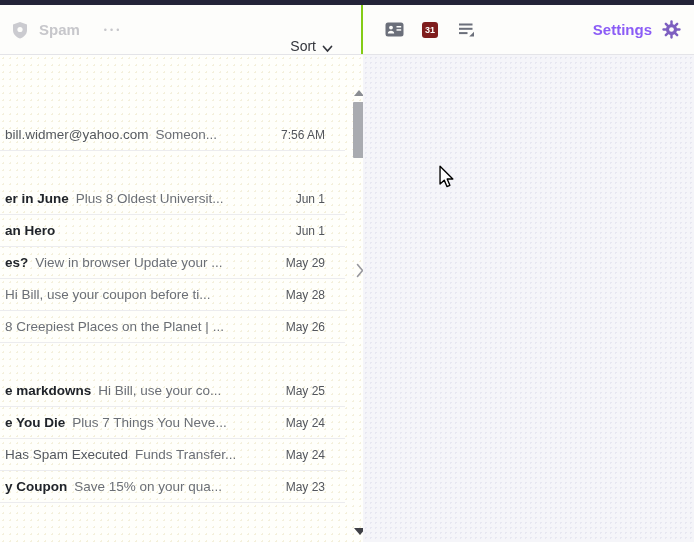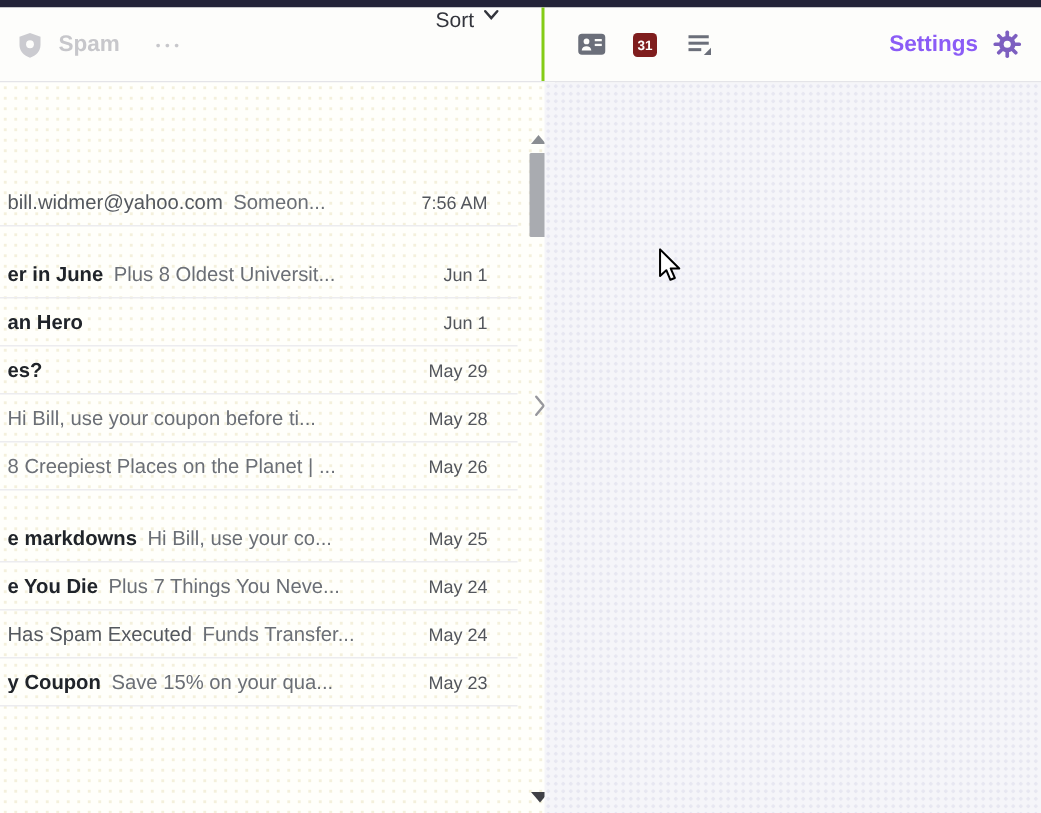--- a/index.html
+++ b/index.html
@@ -17,21 +17,21 @@
   }
   .toolbar-left{
     width:363px;box-sizing:border-box;border-right:2px solid #84cc16;
     display:flex;align-items:center;padding:0 0 0 9px;position:relative;
   }
   .folder-head{display:flex;align-items:center;gap:8px;opacity:1;}
   .folder-title{color:#c7c7cb;font-size:15px;font-weight:bold;}
   .more-dots{color:#c7c7cb;font-size:9px;letter-spacing:3px;margin-left:16px;}
   .sort-ctl{
     position:absolute;right:28px;top:0;height:100%;
-    display:flex;align-items:flex-start;gap:6px;cursor:pointer;
+    display:flex;align-items:flex-end;gap:6px;cursor:pointer;
     color:#33353c;font-size:14px;
   }
   .toolbar-right{
     flex:1;display:flex;align-items:center;position:relative;
     padding-left:20px;gap:14px;
   }
   .tb-icon{display:flex;align-items:center;justify-content:center;width:22px;height:22px;cursor:pointer;}
   .cal-box{
     width:16px;height:16px;background:#7f1d1d;border-radius:3px;
     color:#fdfdfb;font-size:9px;font-weight:bold;display:flex;align-items:center;justify-content:center;text-align:center;
@@ -50,21 +50,21 @@
     background-size:7px 7px;
   }
   .reading-panel{
     position:absolute;left:363px;top:55px;width:331px;height:487px;
     background-color:#f5f5f9;
     background-image:radial-gradient(circle,#e7e7f1 1px,transparent 1px);
     background-size:5px 5px;
   }
   
   .email-groups{position:absolute;left:0;top:0;width:345px;}
-  .email-group{margin-top:16px;}
+  .email-group{margin-top:32px;}
   .email-group:first-child{margin-top:64px;}
   .email-row{
     height:32px;box-sizing:border-box;border-bottom:1px solid #ececef;
     display:flex;align-items:center;padding:0 20px 0 5px;cursor:pointer;
     font-size:13.5px;white-space:nowrap;
   }
   .row-text{flex:1;overflow:hidden;display:flex;align-items:baseline;min-width:0;}
   .email-subject{font-weight:bold;color:#20242a;margin-right:7px;flex:none;}
   .email-subject.plain{font-weight:normal;color:#54585e;}
   .email-snippet{color:#6b6f76;overflow:hidden;flex:none;}
@@ -177,20 +177,21 @@
   </div>
         <div class="email-row">
     <span class="row-text">
       <span class="email-subject">an Hero</span>
     </span>
     <span class="email-date">Jun 1</span>
   </div>
         <div class="email-row">
     <span class="row-text">
       <span class="email-subject">es?</span>
+      <span class="email-snippet">View in browser Update your ...</span>
     </span>
     <span class="email-date">May 29</span>
   </div>
         <div class="email-row">
     <span class="row-text">
 
       <span class="email-snippet">Hi Bill, use your coupon before ti...</span>
     </span>
     <span class="email-date">May 28</span>
   </div>

